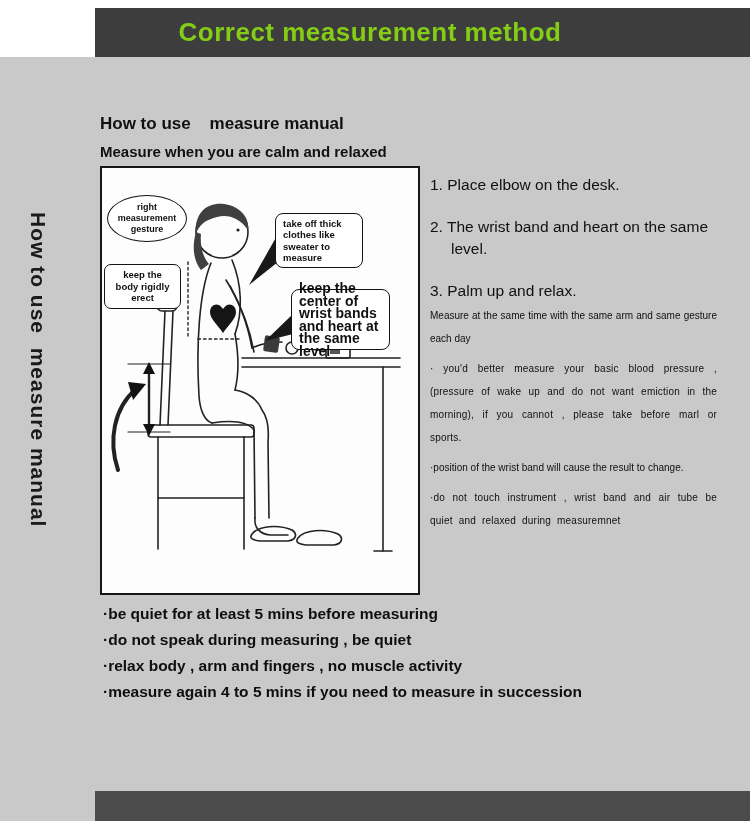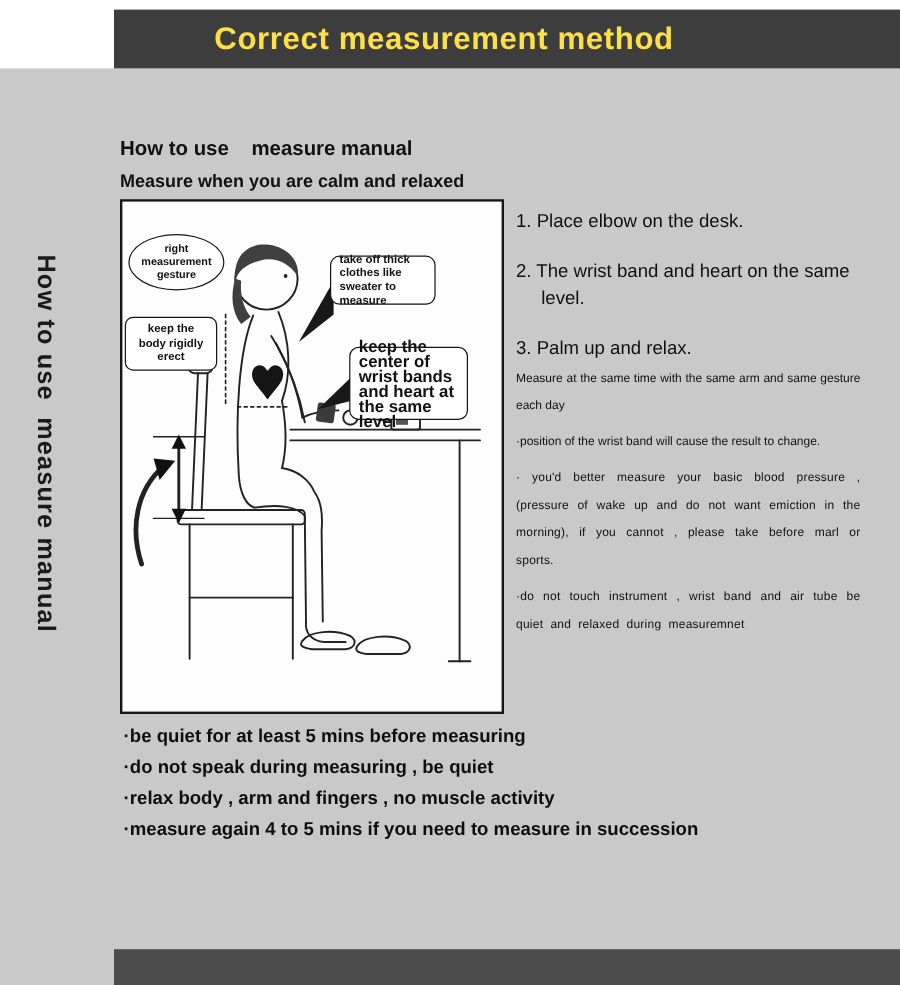--- a/index.html
+++ b/index.html
@@ -2,36 +2,36 @@
 <html><head>
 <meta charset="utf-8">
 <style>
   * { margin:0; padding:0; box-sizing:border-box; }
   html,body { background:#e8e8e8; }
   body { font-family:"Liberation Sans", sans-serif; }
   .page { position:relative; width:750px; height:821px; background:#c9c9c9; overflow:hidden; margin:0 auto; }
 
   .header-strip { position:absolute; top:0; left:0; width:750px; height:57px; background:#ffffff; }
   .header-bar { position:absolute; left:95px; top:8px; width:655px; height:49px; background:#3d3d3d; display:flex; align-items:center; justify-content:center; }
-  .header-bar h1 { color:#fde047; font-size:26px; font-weight:bold; letter-spacing:.5px; padding-right:105px; white-space:nowrap; }
+  .header-bar h1 { color:#84cc16; font-size:26px; font-weight:bold; letter-spacing:.5px; padding-right:105px; white-space:nowrap; }
 
   .footer-bar { position:absolute; left:95px; top:791px; width:655px; height:30px; background:#4b4b4b; }
 
   .v-label { position:absolute; left:26px; top:212px; writing-mode:vertical-lr; font-size:21px; font-weight:600; color:#1a1a1a; white-space:pre; letter-spacing:1px; }
 
   .sec-heading { position:absolute; left:100px; top:114px; font-size:17px; font-weight:bold; color:#111; white-space:pre; }
   .sec-sub { position:absolute; left:100px; top:143px; font-size:15px; font-weight:bold; color:#111; }
 
   .figure-box { position:absolute; left:100px; top:166px; width:320px; height:429px; background:#fdfdfd; border:2px solid #161616;padding-left:28px; }
   .figure-box svg { position:absolute; left:0; top:0; width:100%; height:100%; }
 
   .callout { position:absolute; background:#ffffff; border:1.5px solid #141414; color:#111; font-weight:600; display:flex; align-items:center; justify-content:center; text-align:center; }
   .callout.gesture  { left:5px;   top:27px;  width:80px;  height:47px; border-radius:50%; font-size:9px;   line-height:11px;   padding:2px 6px; }
   .callout.erect    { left:2px;   top:96px;  width:77px;  height:45px; border-radius:7px; font-size:9.5px; line-height:11.5px; padding:2px 6px; }
-  .callout.clothes  { left:173px; top:45px;  width:88px;  height:41px; border-radius:8px; font-size:9.5px; line-height:11.5px; text-align:left; padding:3px 7px; }
+  .callout.clothes  { left:173px; top:45px;  width:88px;  height:55px; border-radius:8px; font-size:9.5px; line-height:11.5px; text-align:left; padding:3px 7px; }
   .callout.wrist    { left:189px; top:121px; width:99px;  height:61px; border-radius:8px; font-size:14px;  line-height:12.5px; text-align:left; padding:3px 7px; }
   .callout.altitude { left:32px;  top:276px; width:149px; height:59px; border-radius:8px; font-size:9.5px; line-height:11px;   text-align:left; padding:2px 6px; }
 
   .right-col { position:absolute; left:430px; top:174px; width:287px; color:#101010; }
   .step { font-size:15.5px; line-height:22px; margin-bottom:20px; padding-left:21px; text-indent:-21px; }
   .step.last { margin-bottom:2px; }
   .para { font-size:10px; line-height:23px; text-align:justify; margin-bottom:7px; }
   .para.spread { word-spacing:3px; letter-spacing:.2px; }
 
   .notes { position:absolute; left:103px; top:601px; width:560px; color:#0e0e0e; }
@@ -134,22 +134,22 @@
     <div class="callout clothes">take off thick clothes like sweater to measure</div>
     <div class="callout wrist">keep the center of wrist bands and heart at the same level</div>
   </div>
 
   <div class="right-col">
     <div class="step">1. Place elbow on the desk.</div>
     <div class="step">2. The wrist band and heart on the same level.</div>
     <div class="step last">3. Palm up and relax.</div>
 
     <div class="para">Measure at the same time with the same arm and same gesture each day</div>
+    <div class="para spread">· you'd better measure your basic blood pressure , (pressure of wake up and do not want emiction in the morning), if you cannot , please take before marl or sports.</div>
     <div class="para">·position of the wrist band will cause the result to change.</div>
-    <div class="para spread">· you'd better measure your basic blood pressure , (pressure of wake up and do not want emiction in the morning), if you cannot , please take before marl or sports.</div>
     <div class="para spread">·do not touch instrument , wrist band and air tube be quiet and relaxed during measuremnet</div>
   </div>
 
   <div class="notes">
     <div class="note">·be quiet for at least 5 mins before measuring</div>
     <div class="note">·do not speak during measuring , be quiet</div>
     <div class="note">·relax body , arm and fingers , no muscle activity</div>
     <div class="note">·measure again 4 to 5 mins if you need to measure in succession</div>
   </div>
 

